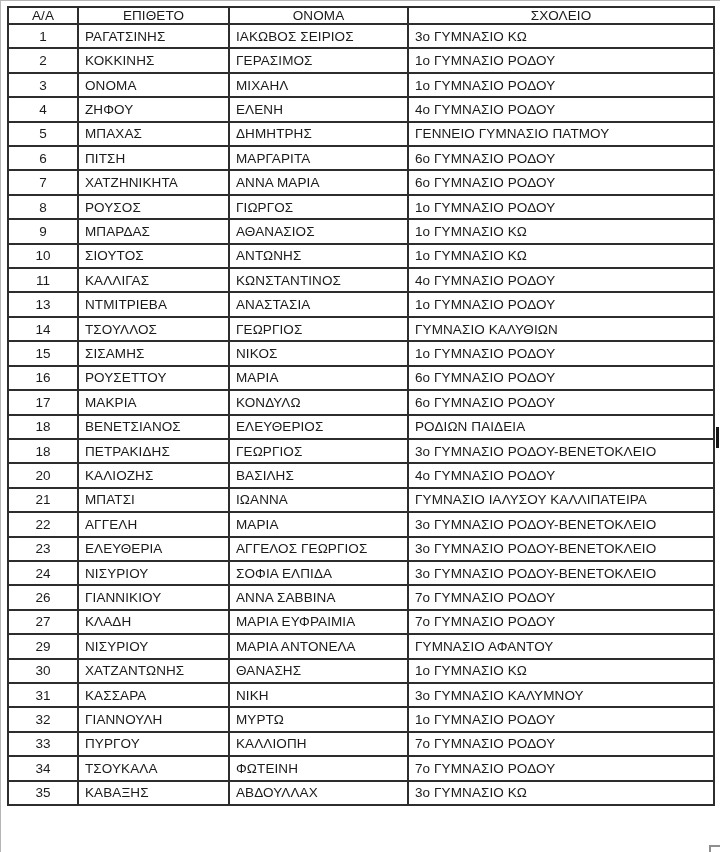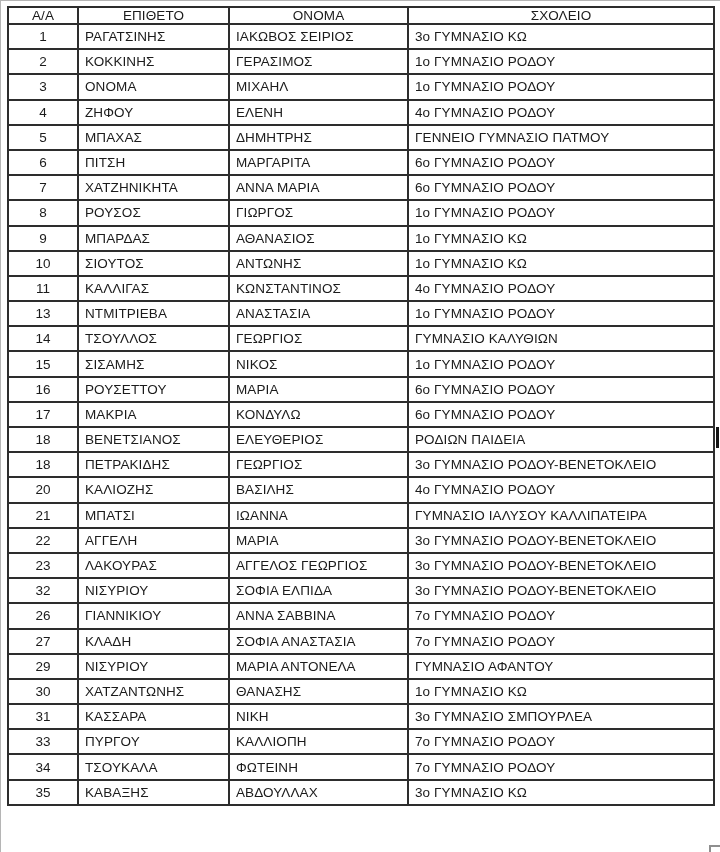--- a/index.html
+++ b/index.html
@@ -190,59 +190,65 @@
           <td>ΓΥΜΝΑΣΙΟ ΙΑΛΥΣΟΥ ΚΑΛΛΙΠΑΤΕΙΡΑ</td>
         </tr>
         <tr>
           <td class="c-num">22</td>
           <td>ΑΓΓΕΛΗ</td>
           <td>ΜΑΡΙΑ</td>
           <td>3ο ΓΥΜΝΑΣΙΟ ΡΟΔΟΥ-ΒΕΝΕΤΟΚΛΕΙΟ</td>
         </tr>
         <tr>
           <td class="c-num">23</td>
-          <td>ΛΑΚΟΥΡΑΣ</td>
+          <td>ΕΛΕΥΘΕΡΙΑ</td>
           <td>ΑΓΓΕΛΟΣ ΓΕΩΡΓΙΟΣ</td>
           <td>3ο ΓΥΜΝΑΣΙΟ ΡΟΔΟΥ-ΒΕΝΕΤΟΚΛΕΙΟ</td>
         </tr>
         <tr>
-          <td class="c-num">32</td>
+          <td class="c-num">24</td>
           <td>ΝΙΣΥΡΙΟΥ</td>
           <td>ΣΟΦΙΑ ΕΛΠΙΔΑ</td>
           <td>3ο ΓΥΜΝΑΣΙΟ ΡΟΔΟΥ-ΒΕΝΕΤΟΚΛΕΙΟ</td>
         </tr>
         <tr>
           <td class="c-num">26</td>
           <td>ΓΙΑΝΝΙΚΙΟΥ</td>
           <td>ΑΝΝΑ ΣΑΒΒΙΝΑ</td>
           <td>7ο ΓΥΜΝΑΣΙΟ ΡΟΔΟΥ</td>
         </tr>
         <tr>
           <td class="c-num">27</td>
           <td>ΚΛΑΔΗ</td>
-          <td>ΣΟΦΙΑ ΑΝΑΣΤΑΣΙΑ</td>
+          <td>ΜΑΡΙΑ ΕΥΦΡΑΙΜΙΑ</td>
           <td>7ο ΓΥΜΝΑΣΙΟ ΡΟΔΟΥ</td>
         </tr>
         <tr>
           <td class="c-num">29</td>
           <td>ΝΙΣΥΡΙΟΥ</td>
           <td>ΜΑΡΙΑ ΑΝΤΟΝΕΛΑ</td>
           <td>ΓΥΜΝΑΣΙΟ ΑΦΑΝΤΟΥ</td>
         </tr>
         <tr>
           <td class="c-num">30</td>
           <td>ΧΑΤΖΑΝΤΩΝΗΣ</td>
           <td>ΘΑΝΑΣΗΣ</td>
           <td>1ο ΓΥΜΝΑΣΙΟ ΚΩ</td>
         </tr>
         <tr>
           <td class="c-num">31</td>
           <td>ΚΑΣΣΑΡΑ</td>
           <td>ΝΙΚΗ</td>
-          <td>3ο ΓΥΜΝΑΣΙΟ ΣΜΠΟΥΡΛΕΑ</td>
+          <td>3ο ΓΥΜΝΑΣΙΟ ΚΑΛΥΜΝΟΥ</td>
+        </tr>
+        <tr>
+          <td class="c-num">32</td>
+          <td>ΓΙΑΝΝΟΥΛΗ</td>
+          <td>ΜΥΡΤΩ</td>
+          <td>1ο ΓΥΜΝΑΣΙΟ ΡΟΔΟΥ</td>
         </tr>
         <tr>
           <td class="c-num">33</td>
           <td>ΠΥΡΓΟΥ</td>
           <td>ΚΑΛΛΙΟΠΗ</td>
           <td>7ο ΓΥΜΝΑΣΙΟ ΡΟΔΟΥ</td>
         </tr>
         <tr>
           <td class="c-num">34</td>
           <td>ΤΣΟΥΚΑΛΑ</td>

